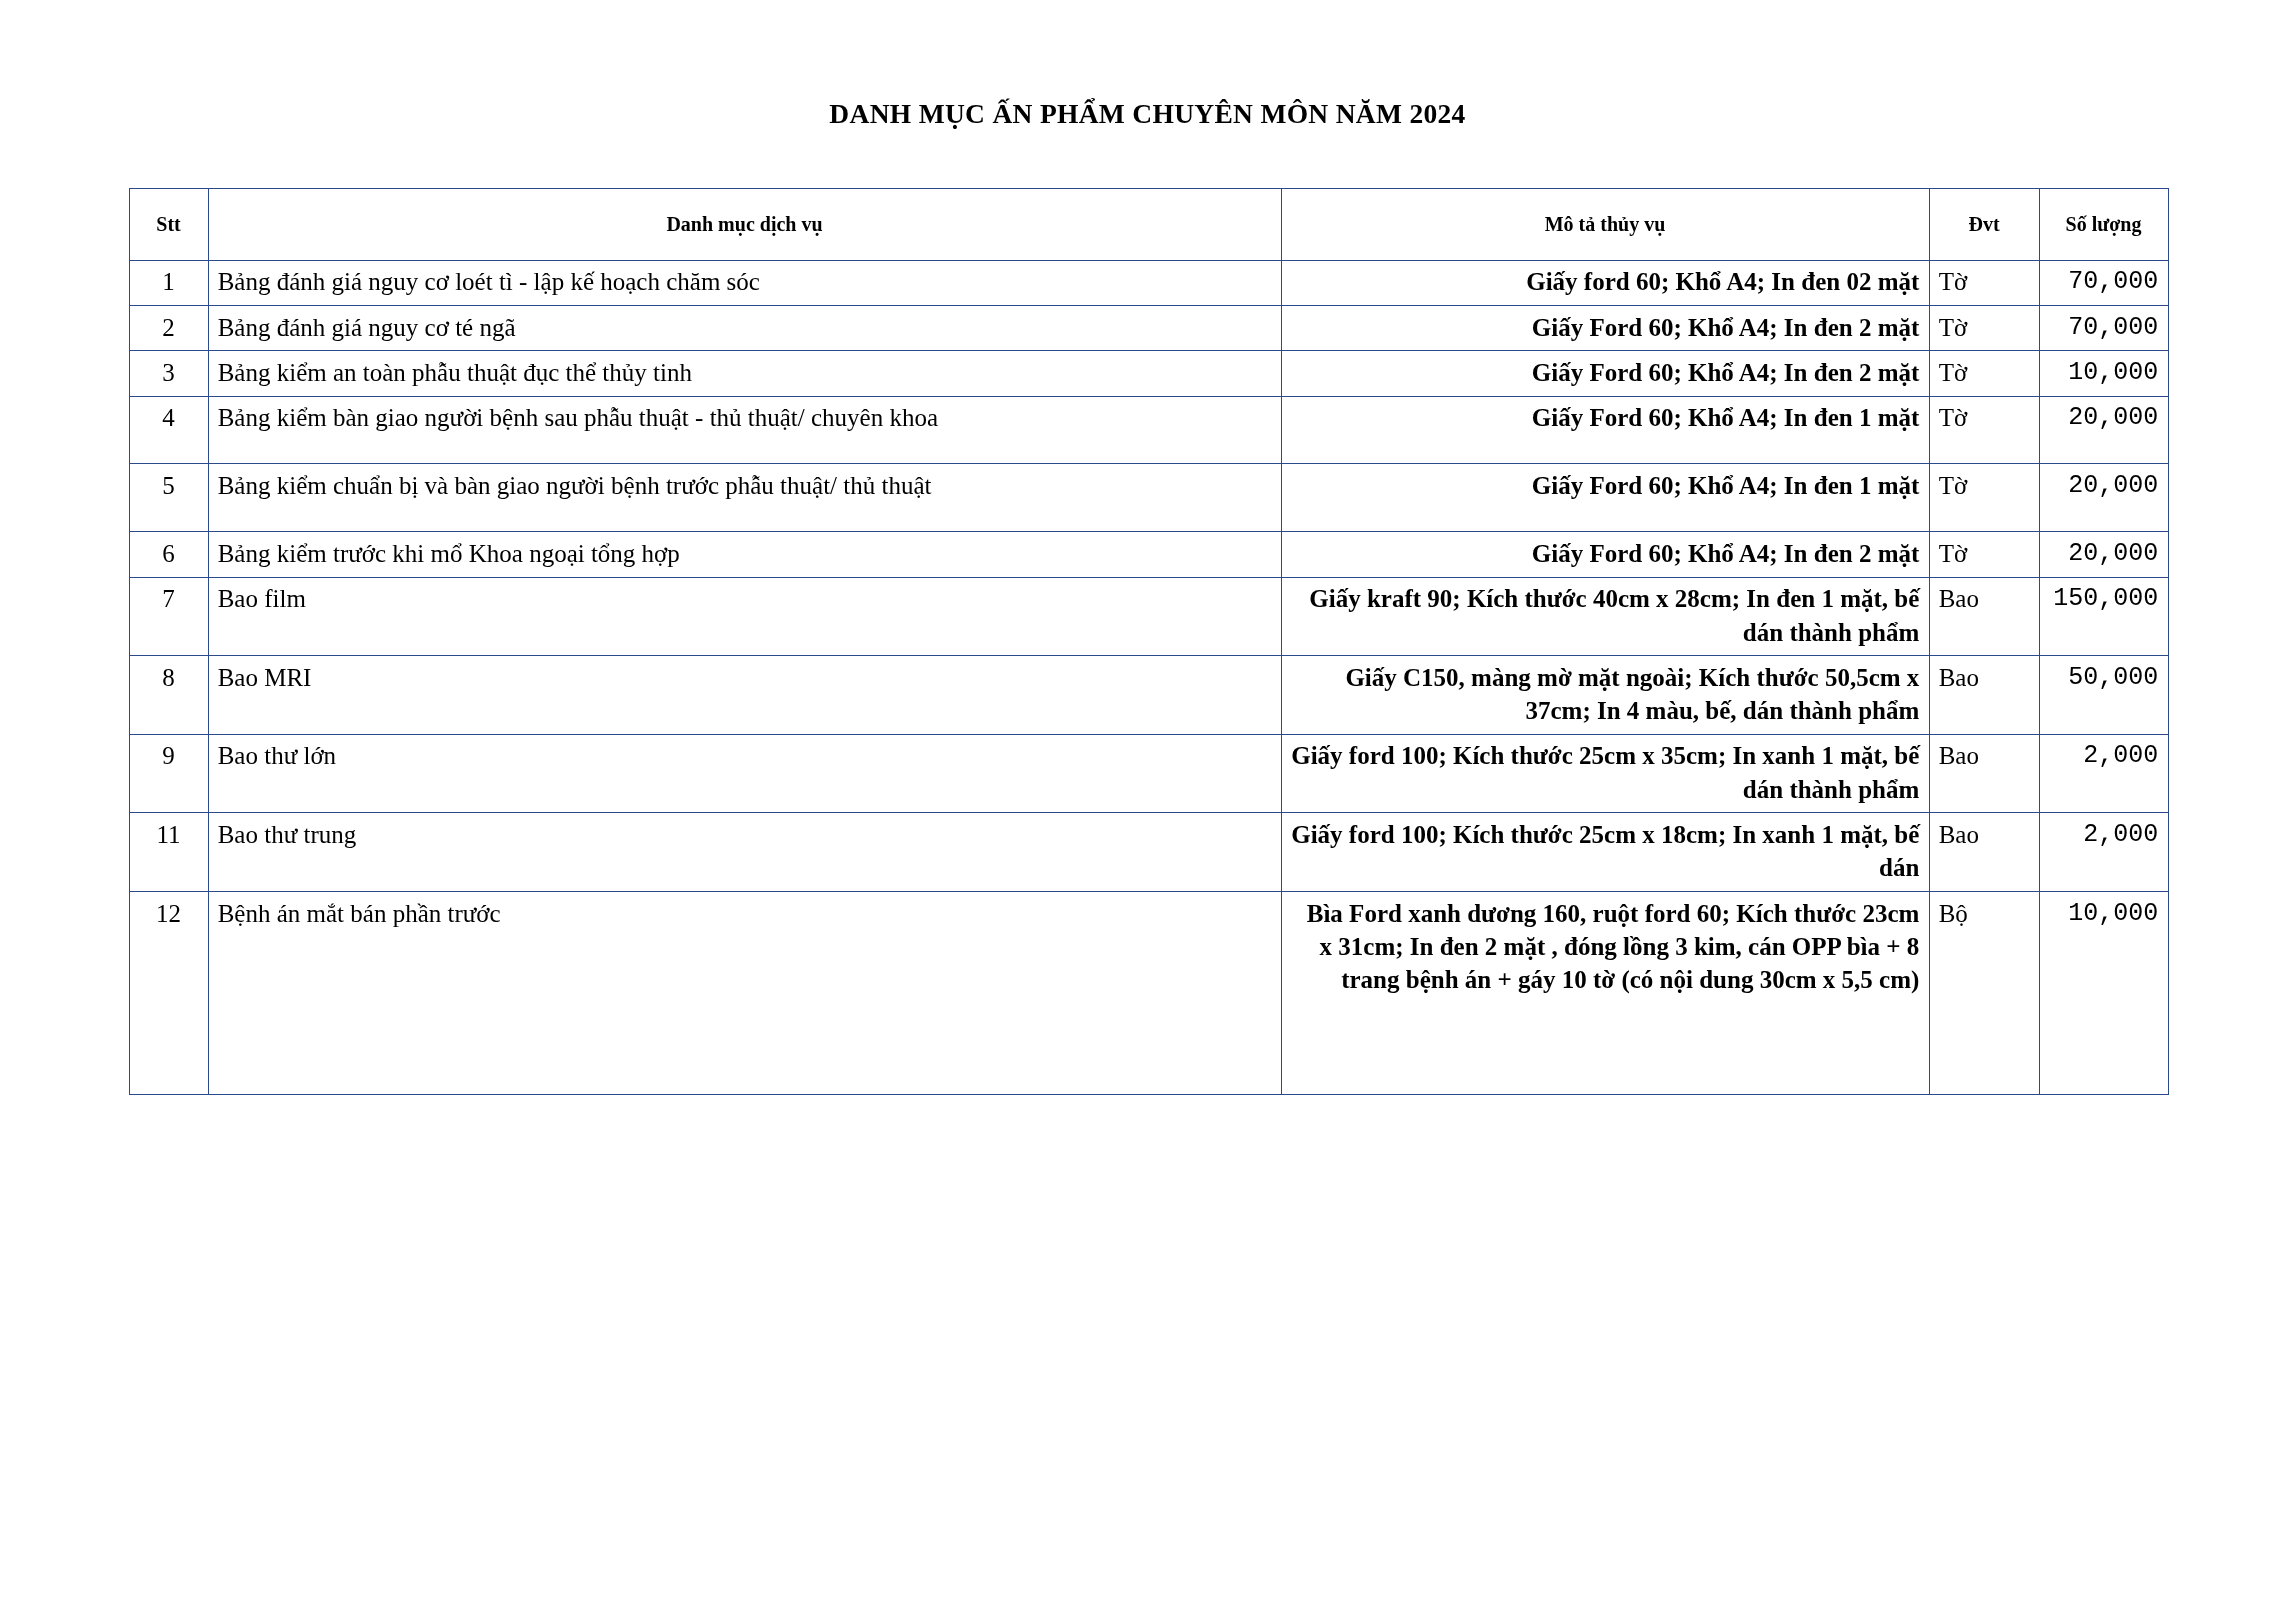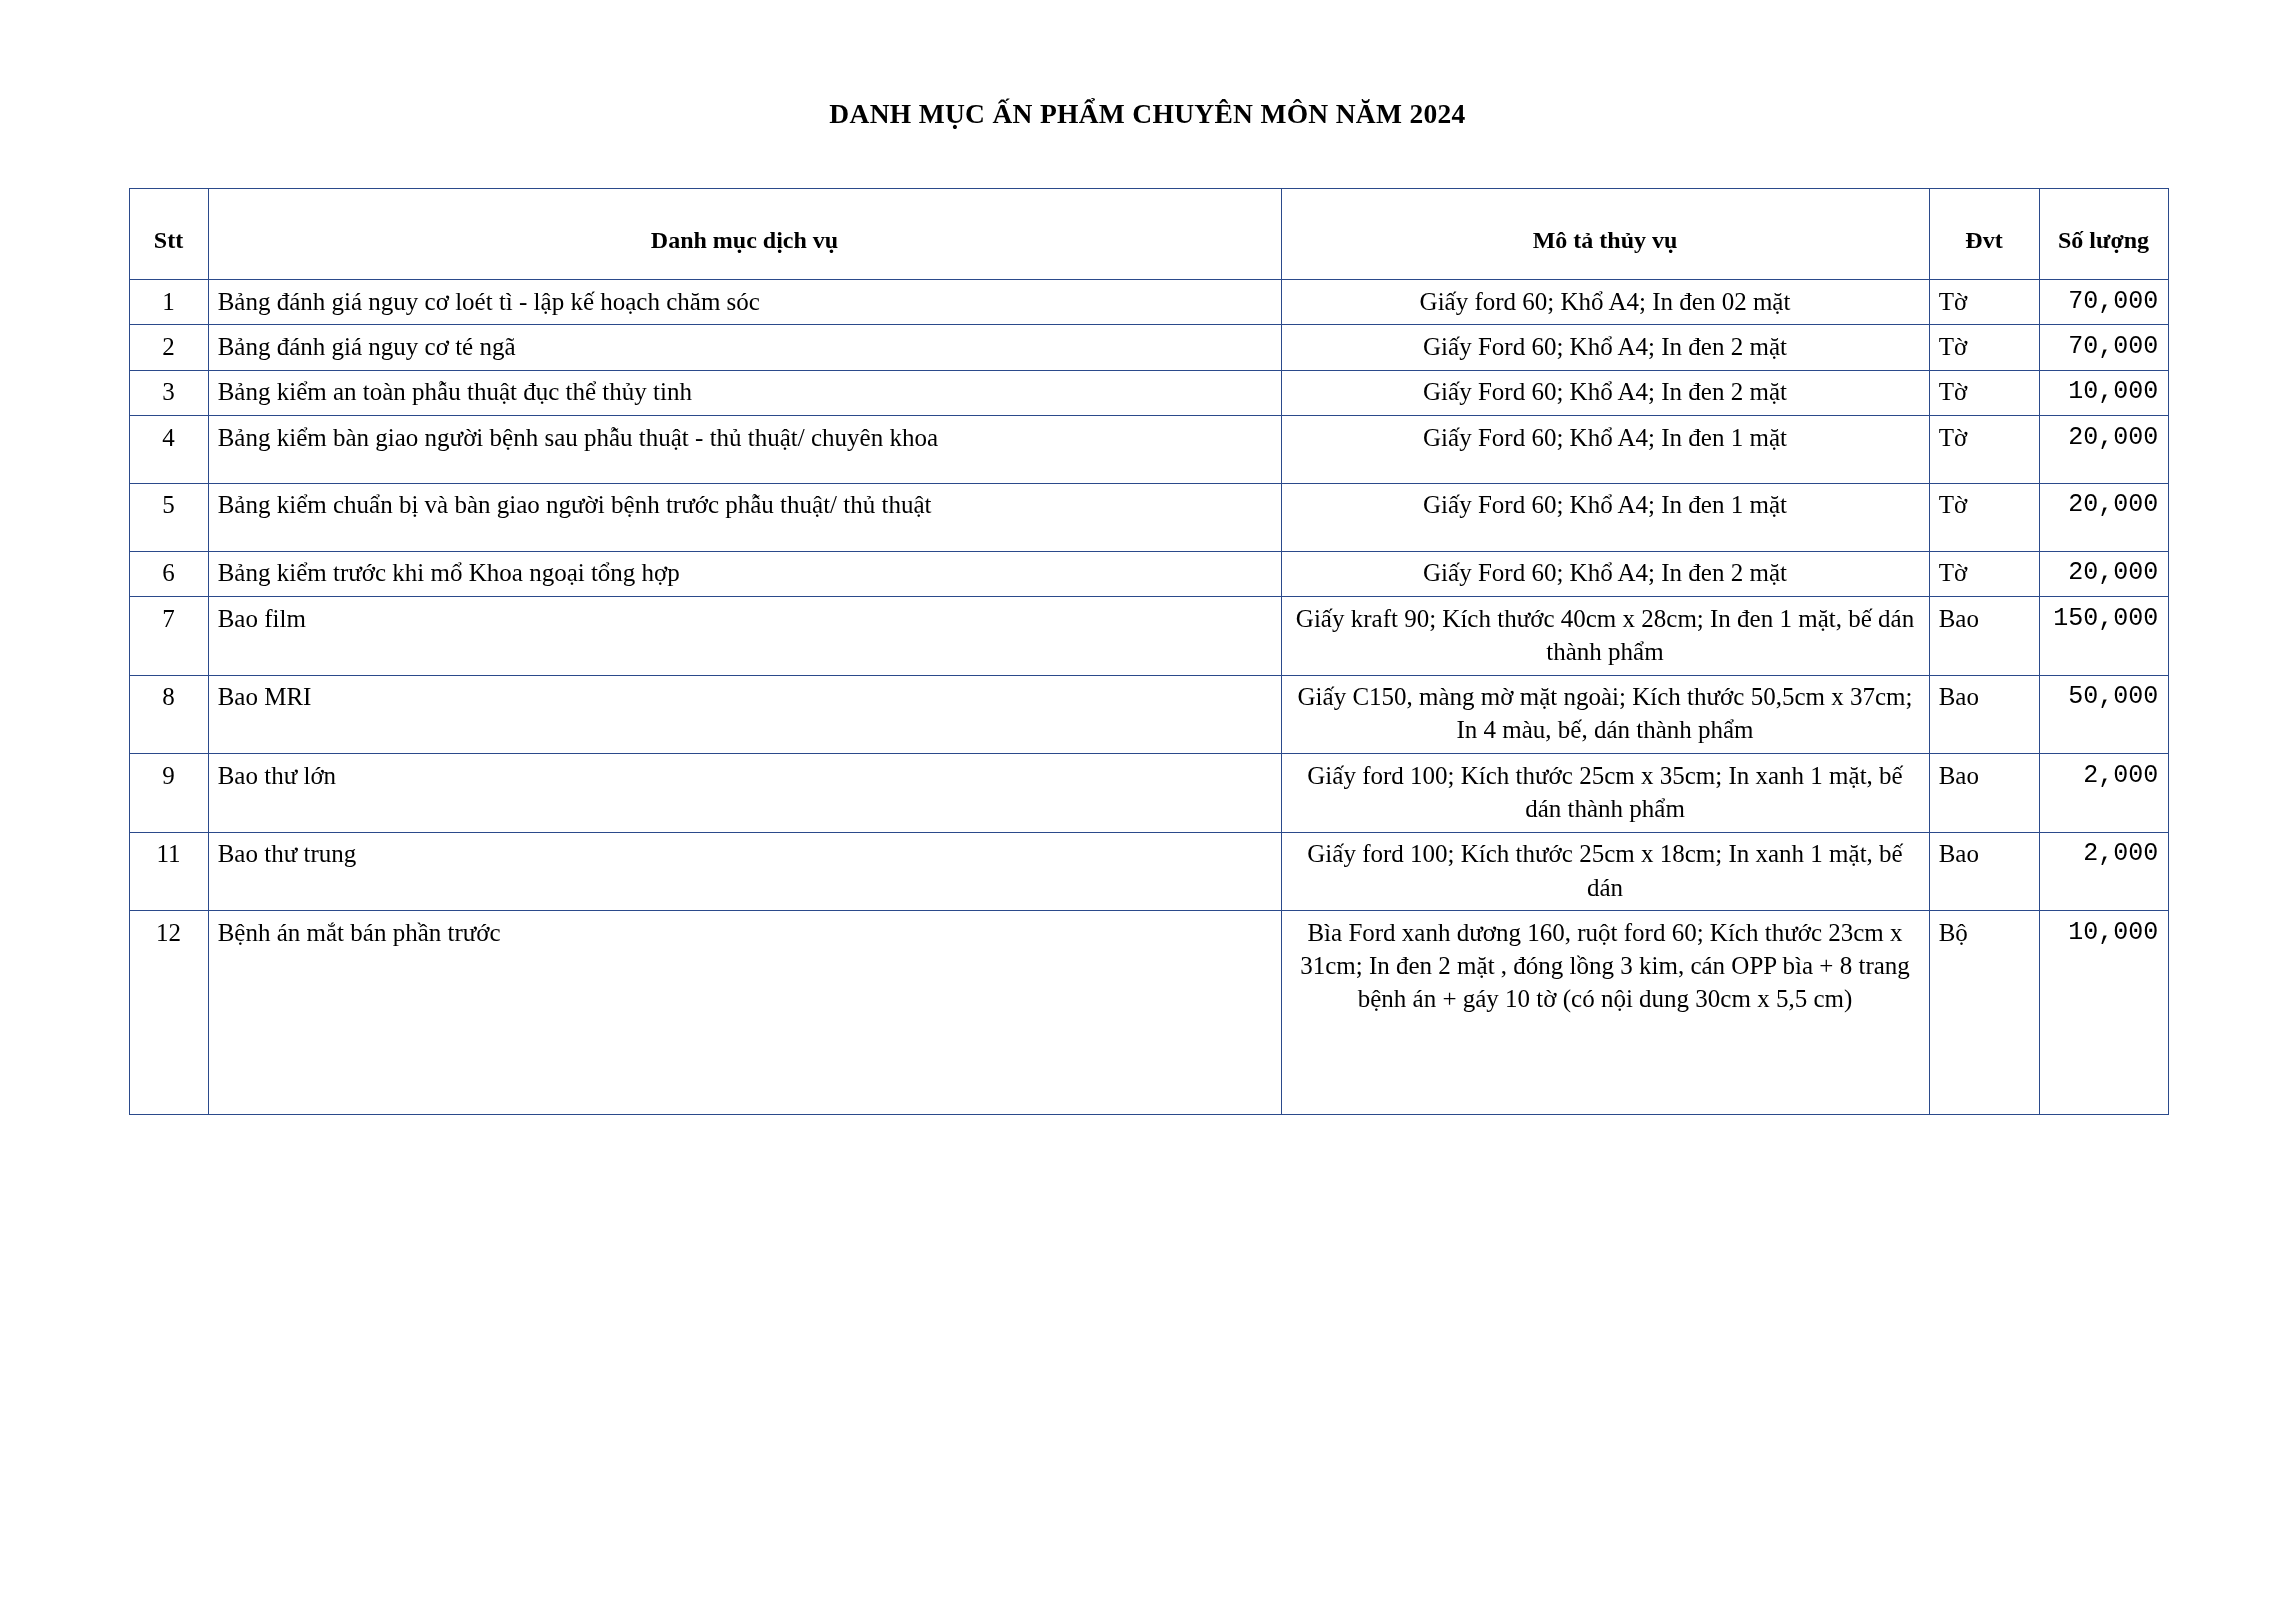--- a/index.html
+++ b/index.html
@@ -51,44 +51,45 @@
   table.catalog td {
     border: 1.3px solid #2b4a8b;
     vertical-align: top;
     padding: 4.6px 9.2px 6.5px 9.2px;
     font-size: 25px;
     line-height: 1.33;
   }
   table.catalog thead th {
     text-align: center;
     font-weight: bold;
-    font-size: 24px;
-    padding-top: 36px;
+    font-size: 20px;
+    padding-top: 22px;
     padding-bottom: 22px;
     vertical-align: middle;
   }
   td.stt {
     text-align: center;
     padding-left: 2.6px;
     padding-right: 2.6px;
   }
   td.qty {
     text-align: right;
     padding-right: 11.8px;
     font-family: Liberation Mono, monospace;
   }
   td.unit {
   }
   td.name {
     text-align: left;
     padding-left: 14.4px;
   }
   td.desc {
-    text-align: center;
+    text-align: right;
     padding-left: 10.5px;
+    font-weight: bold;
   }
   
   tr.r-tall td { padding-bottom: 29px; }
   tr.r-last td { padding-bottom: 98px; margin-top: 36px; }
 </style>
 </head>
 <body>
 
 <div class="page">
 

